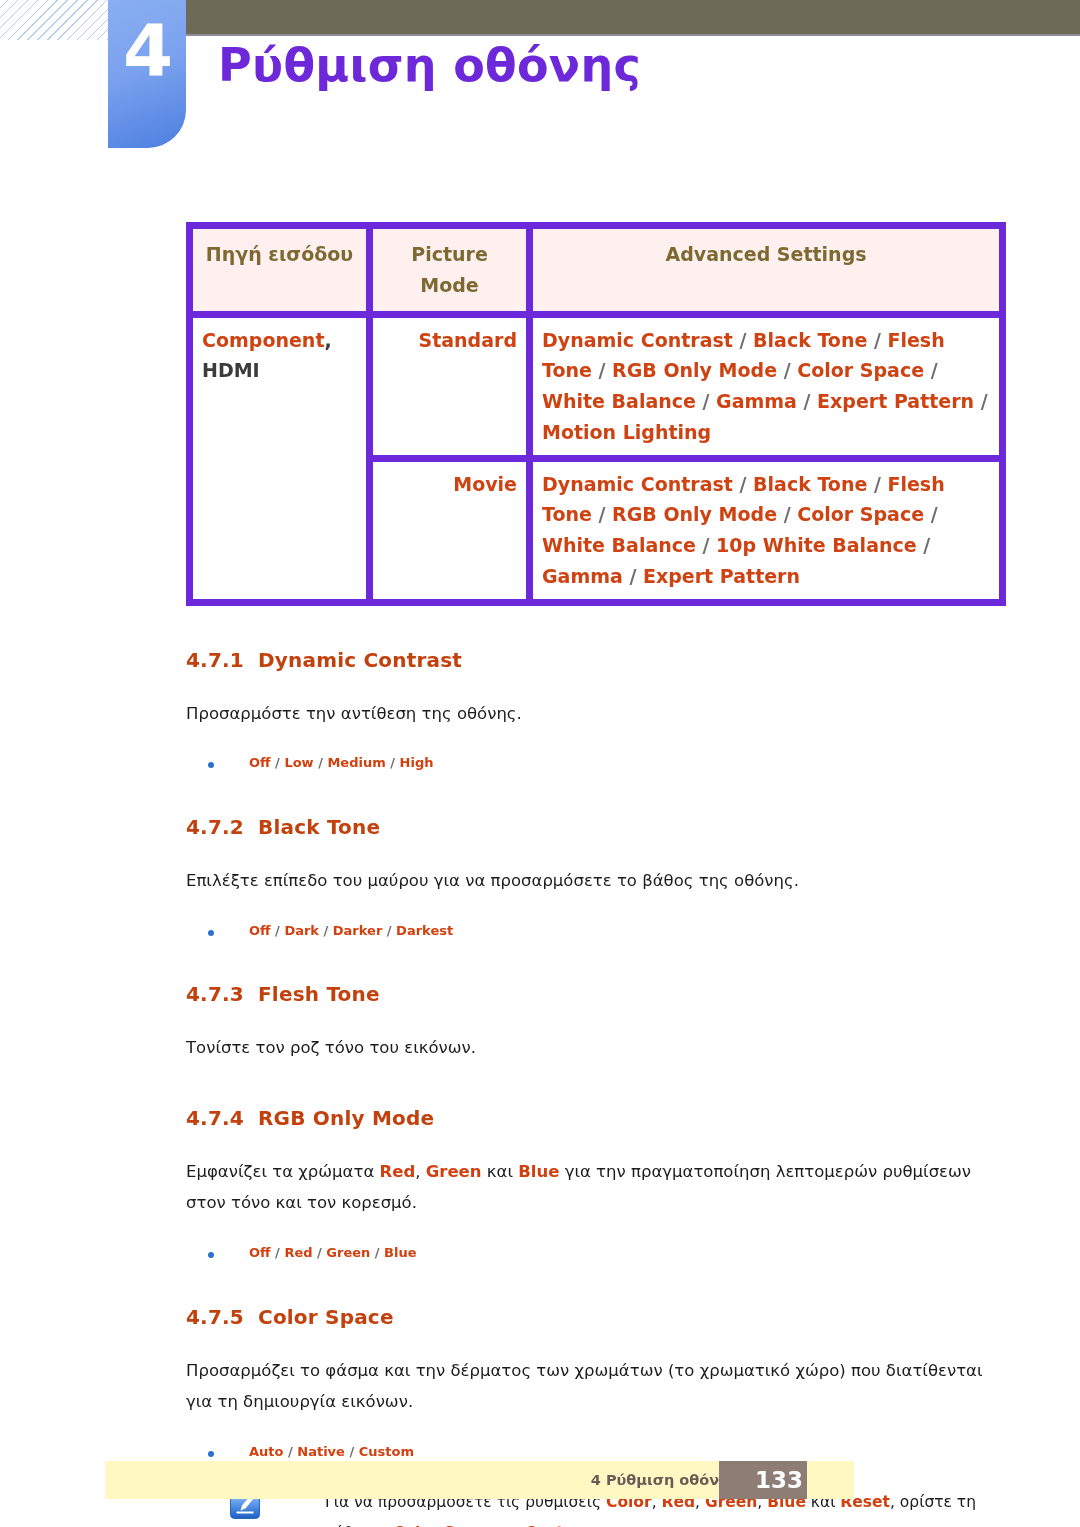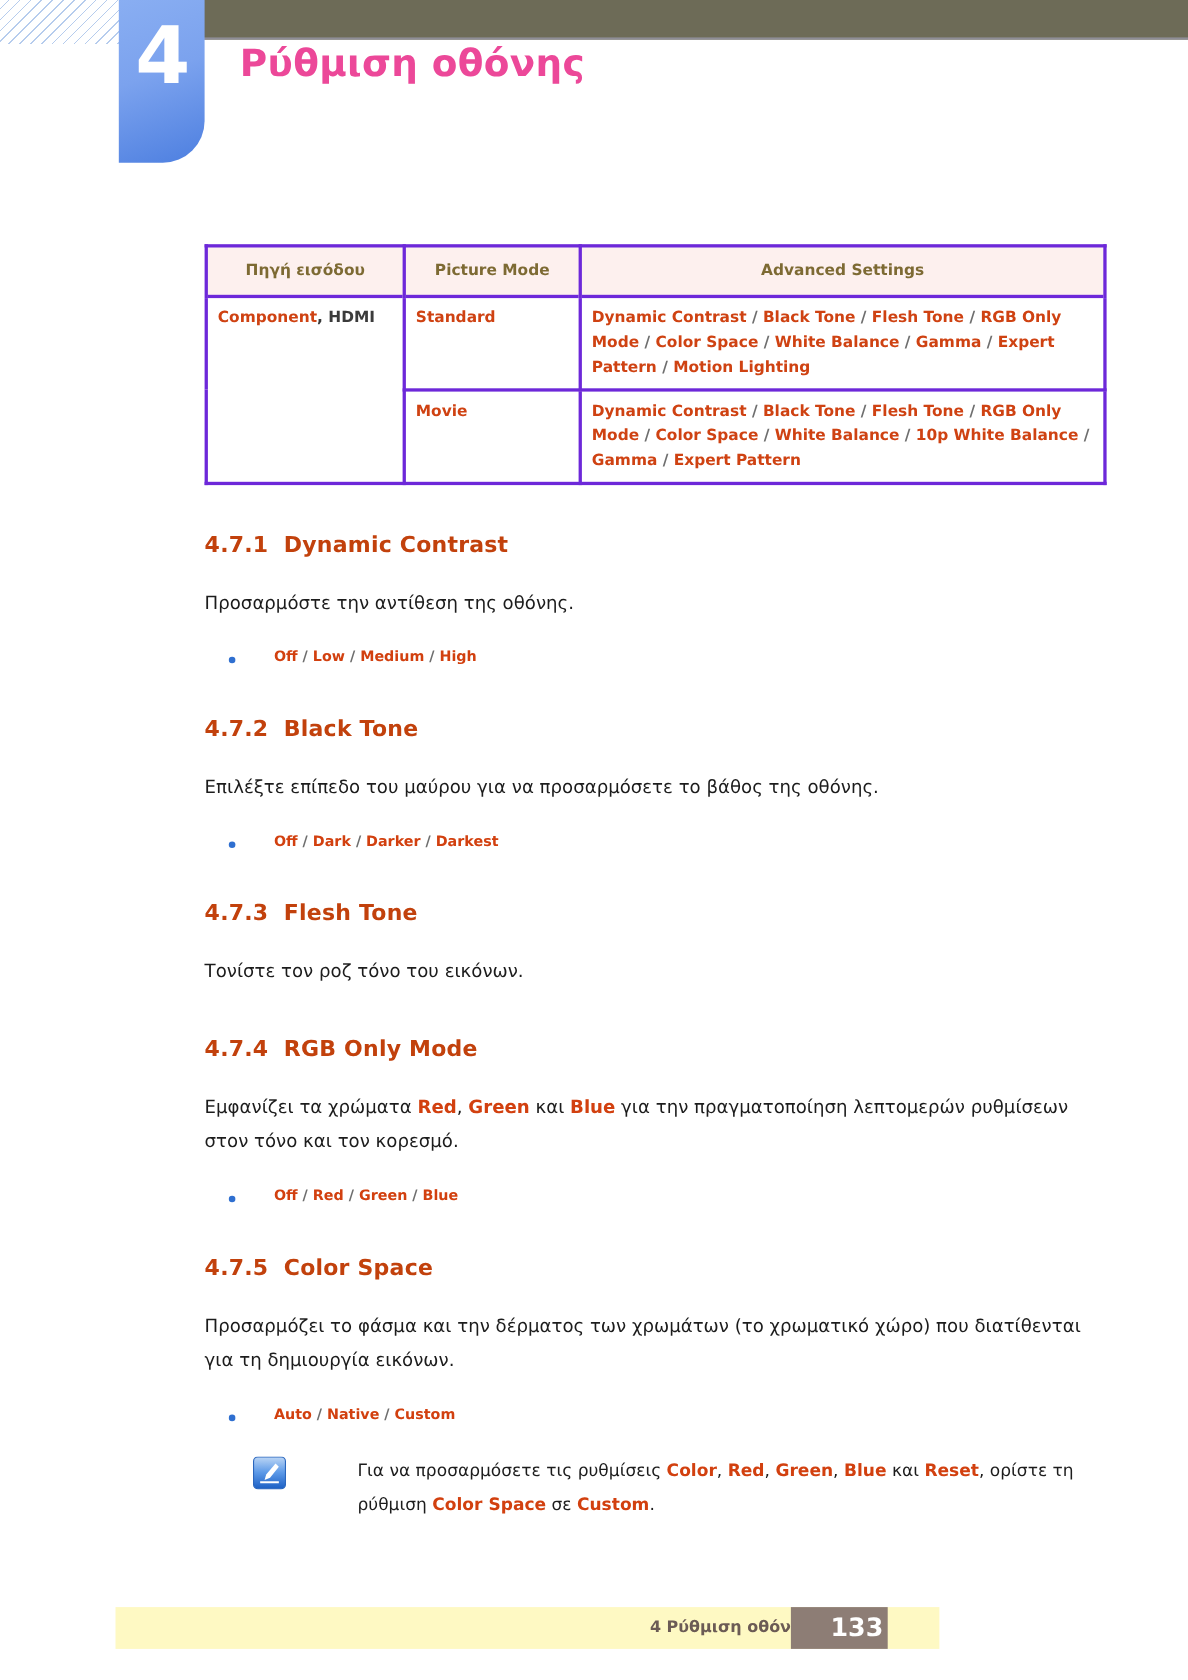--- a/index.html
+++ b/index.html
@@ -60,47 +60,47 @@
     font-size: 72px;
     font-weight: bold;
     color: #ffffff;
     line-height: 1;
     letter-spacing: -2px;
   }
   .chapter-title {
     position: absolute;
     left: 218px;
     top: 38px;
-    font-size: 34px;
-    font-weight: bold;
-    color: #ec4899;
+    font-size: 46px;
+    font-weight: bold;
+    color: #6d28d9;
     letter-spacing: .3px;
   }
 
   
   .content {
     position: absolute;
     left: 186px;
     top: 222px;
     width: 820px;
   }
 
   
   table.spec-table {
     border-collapse: collapse;
     width: 820px;
     table-layout: fixed;
     border: 2px solid #a89a5e;
   }
   table.spec-table th,
   table.spec-table td {
-    border: 3px solid #6d28d9;
+    border: 7px solid #6d28d9;
     padding: 7px 9px;
     vertical-align: top;
-    font-size: 14px;
+    font-size: 19px;
     line-height: 1.62;
   }
   table.spec-table thead th {
     background: #fdf0ee;
     color: #7d6a33;
     font-weight: bold;
     text-align: center;
     border-bottom: 2px solid #a89a5e;
     padding-top: 10px;
     padding-bottom: 10px;
@@ -114,20 +114,21 @@
     border-right: 2px solid #a89a5e;
   }
   td.cell-source .src-plain {
     color: #3b3b3b;
     font-weight: bold;
   }
   td.cell-mode {
     color: #cf4212;
     font-weight: bold;
     border-right: 2px solid #a89a5e;
+    text-align: right;
   }
   td.cell-adv {
     color: #cf4212;
     font-weight: bold;
   }
   td.cell-adv .sep {
     color: #6e6e6e;
     font-weight: bold;
   }
 

